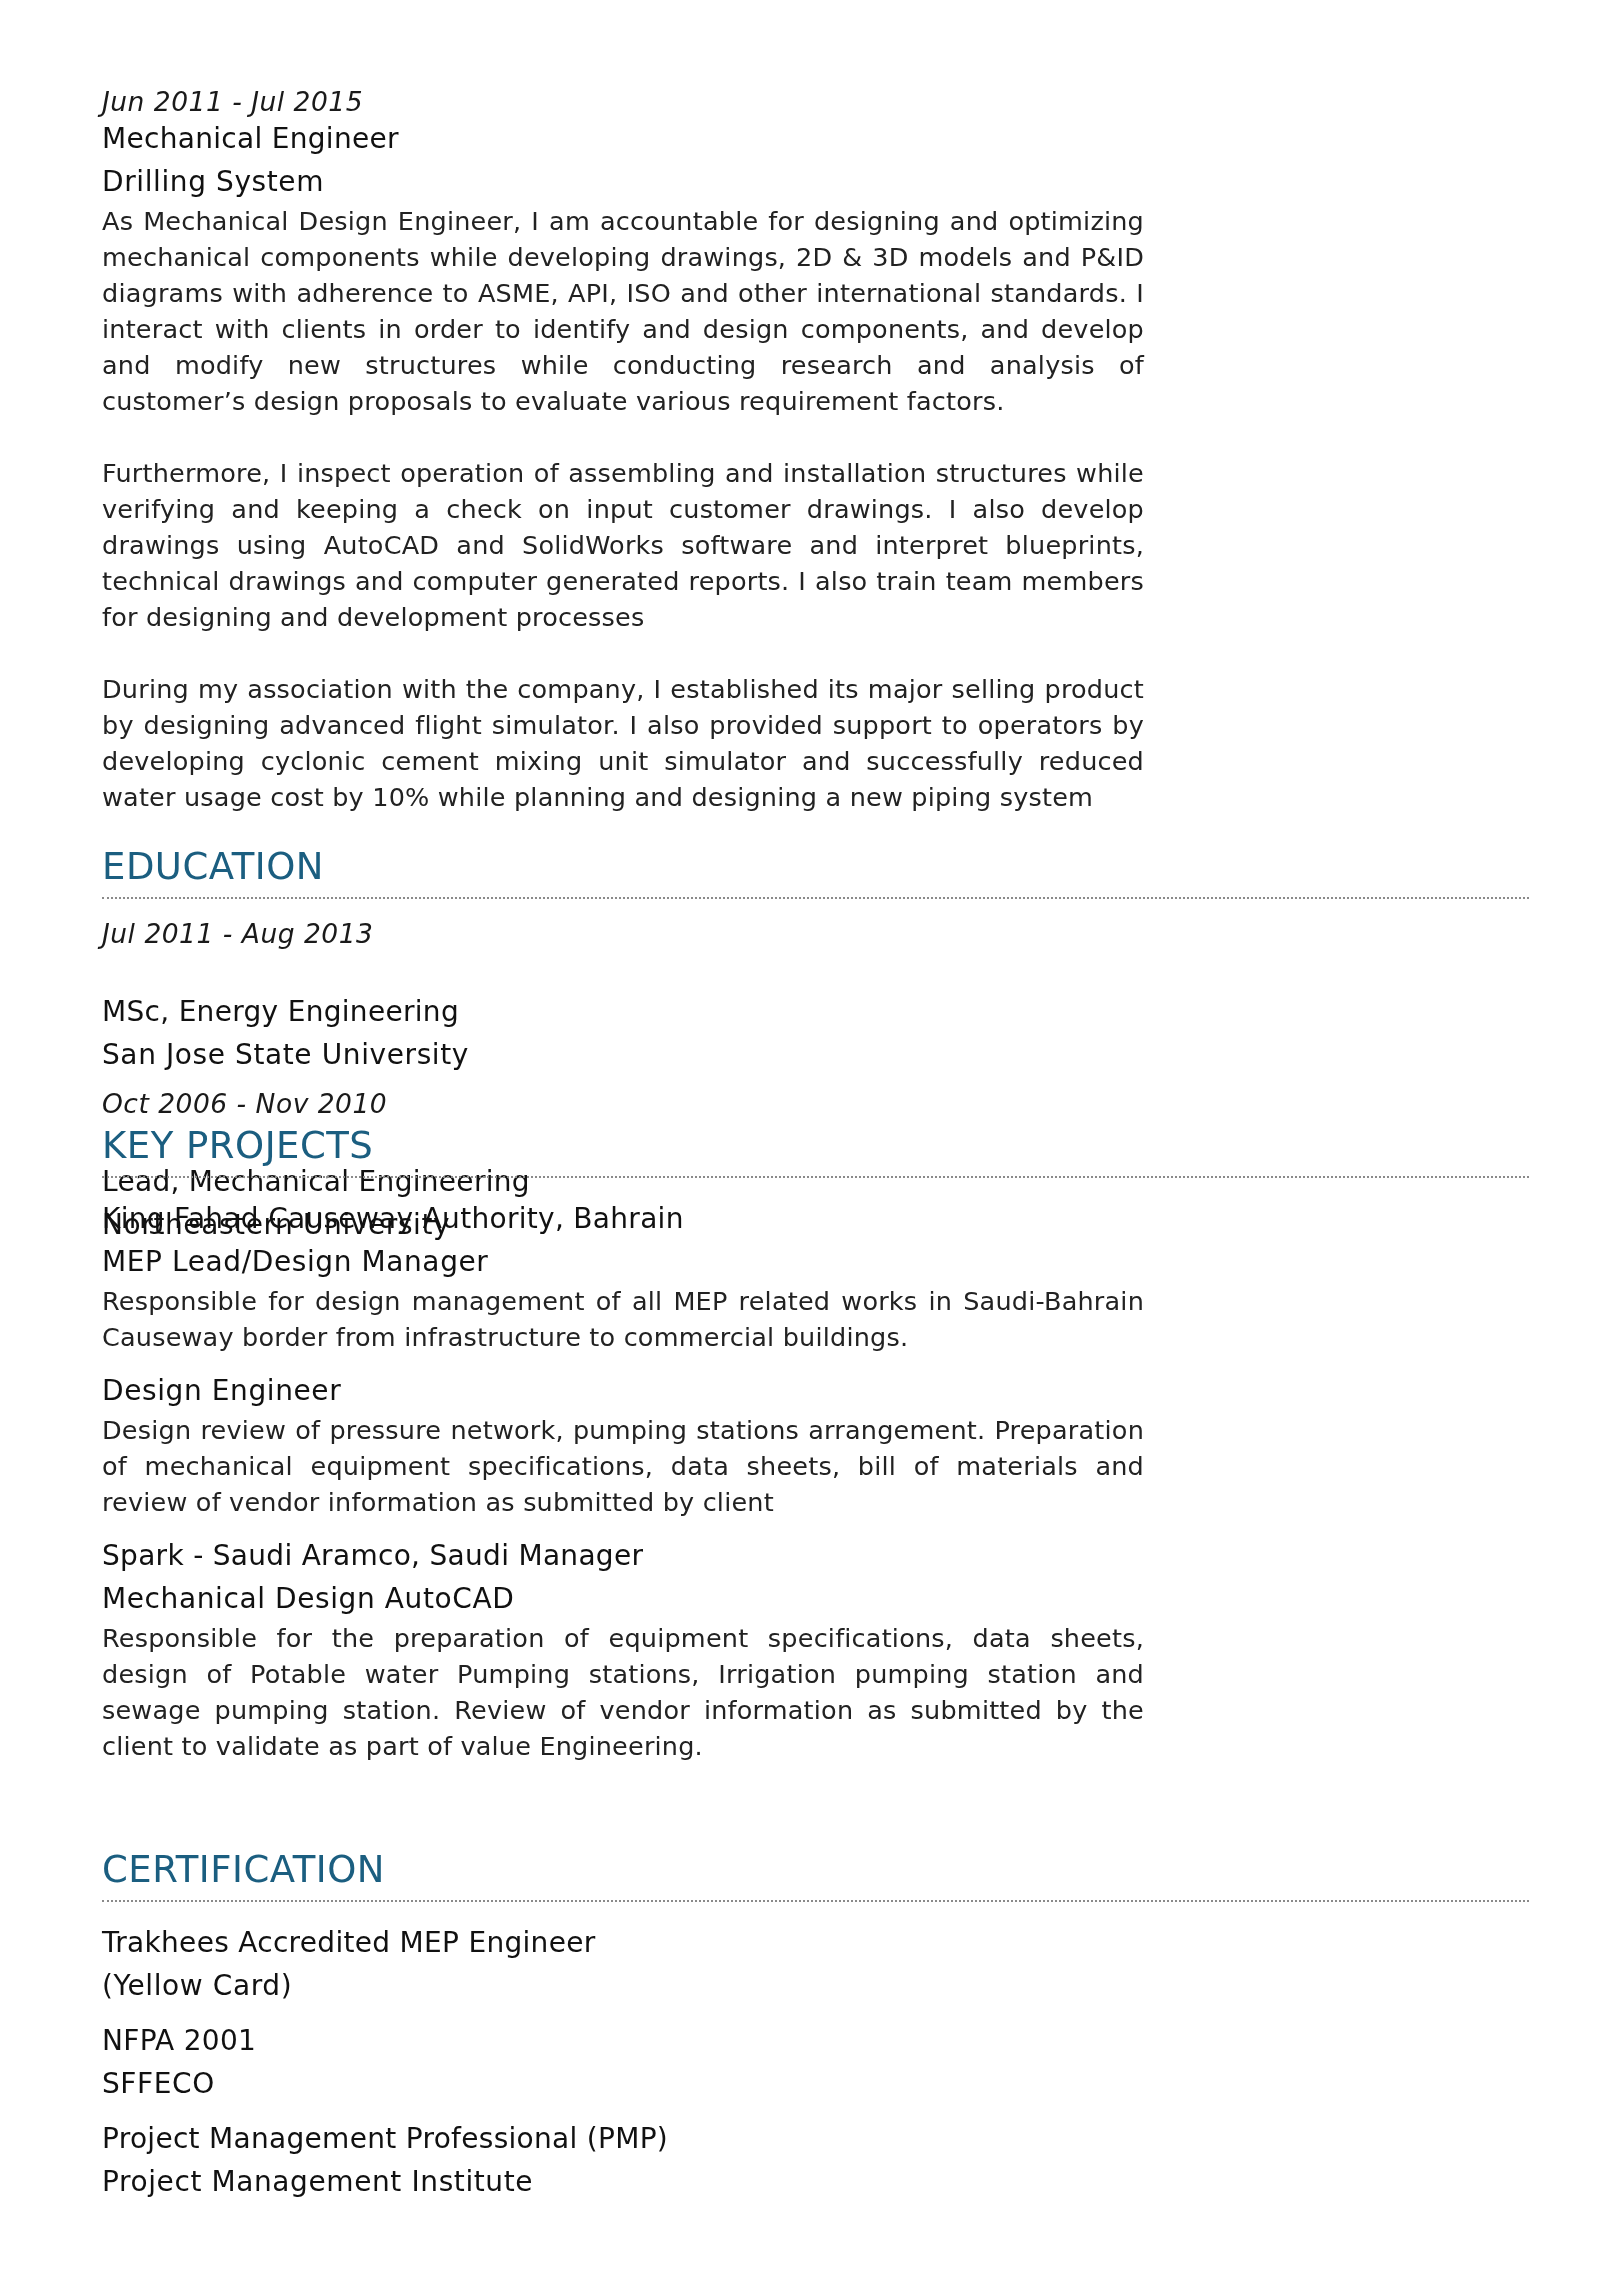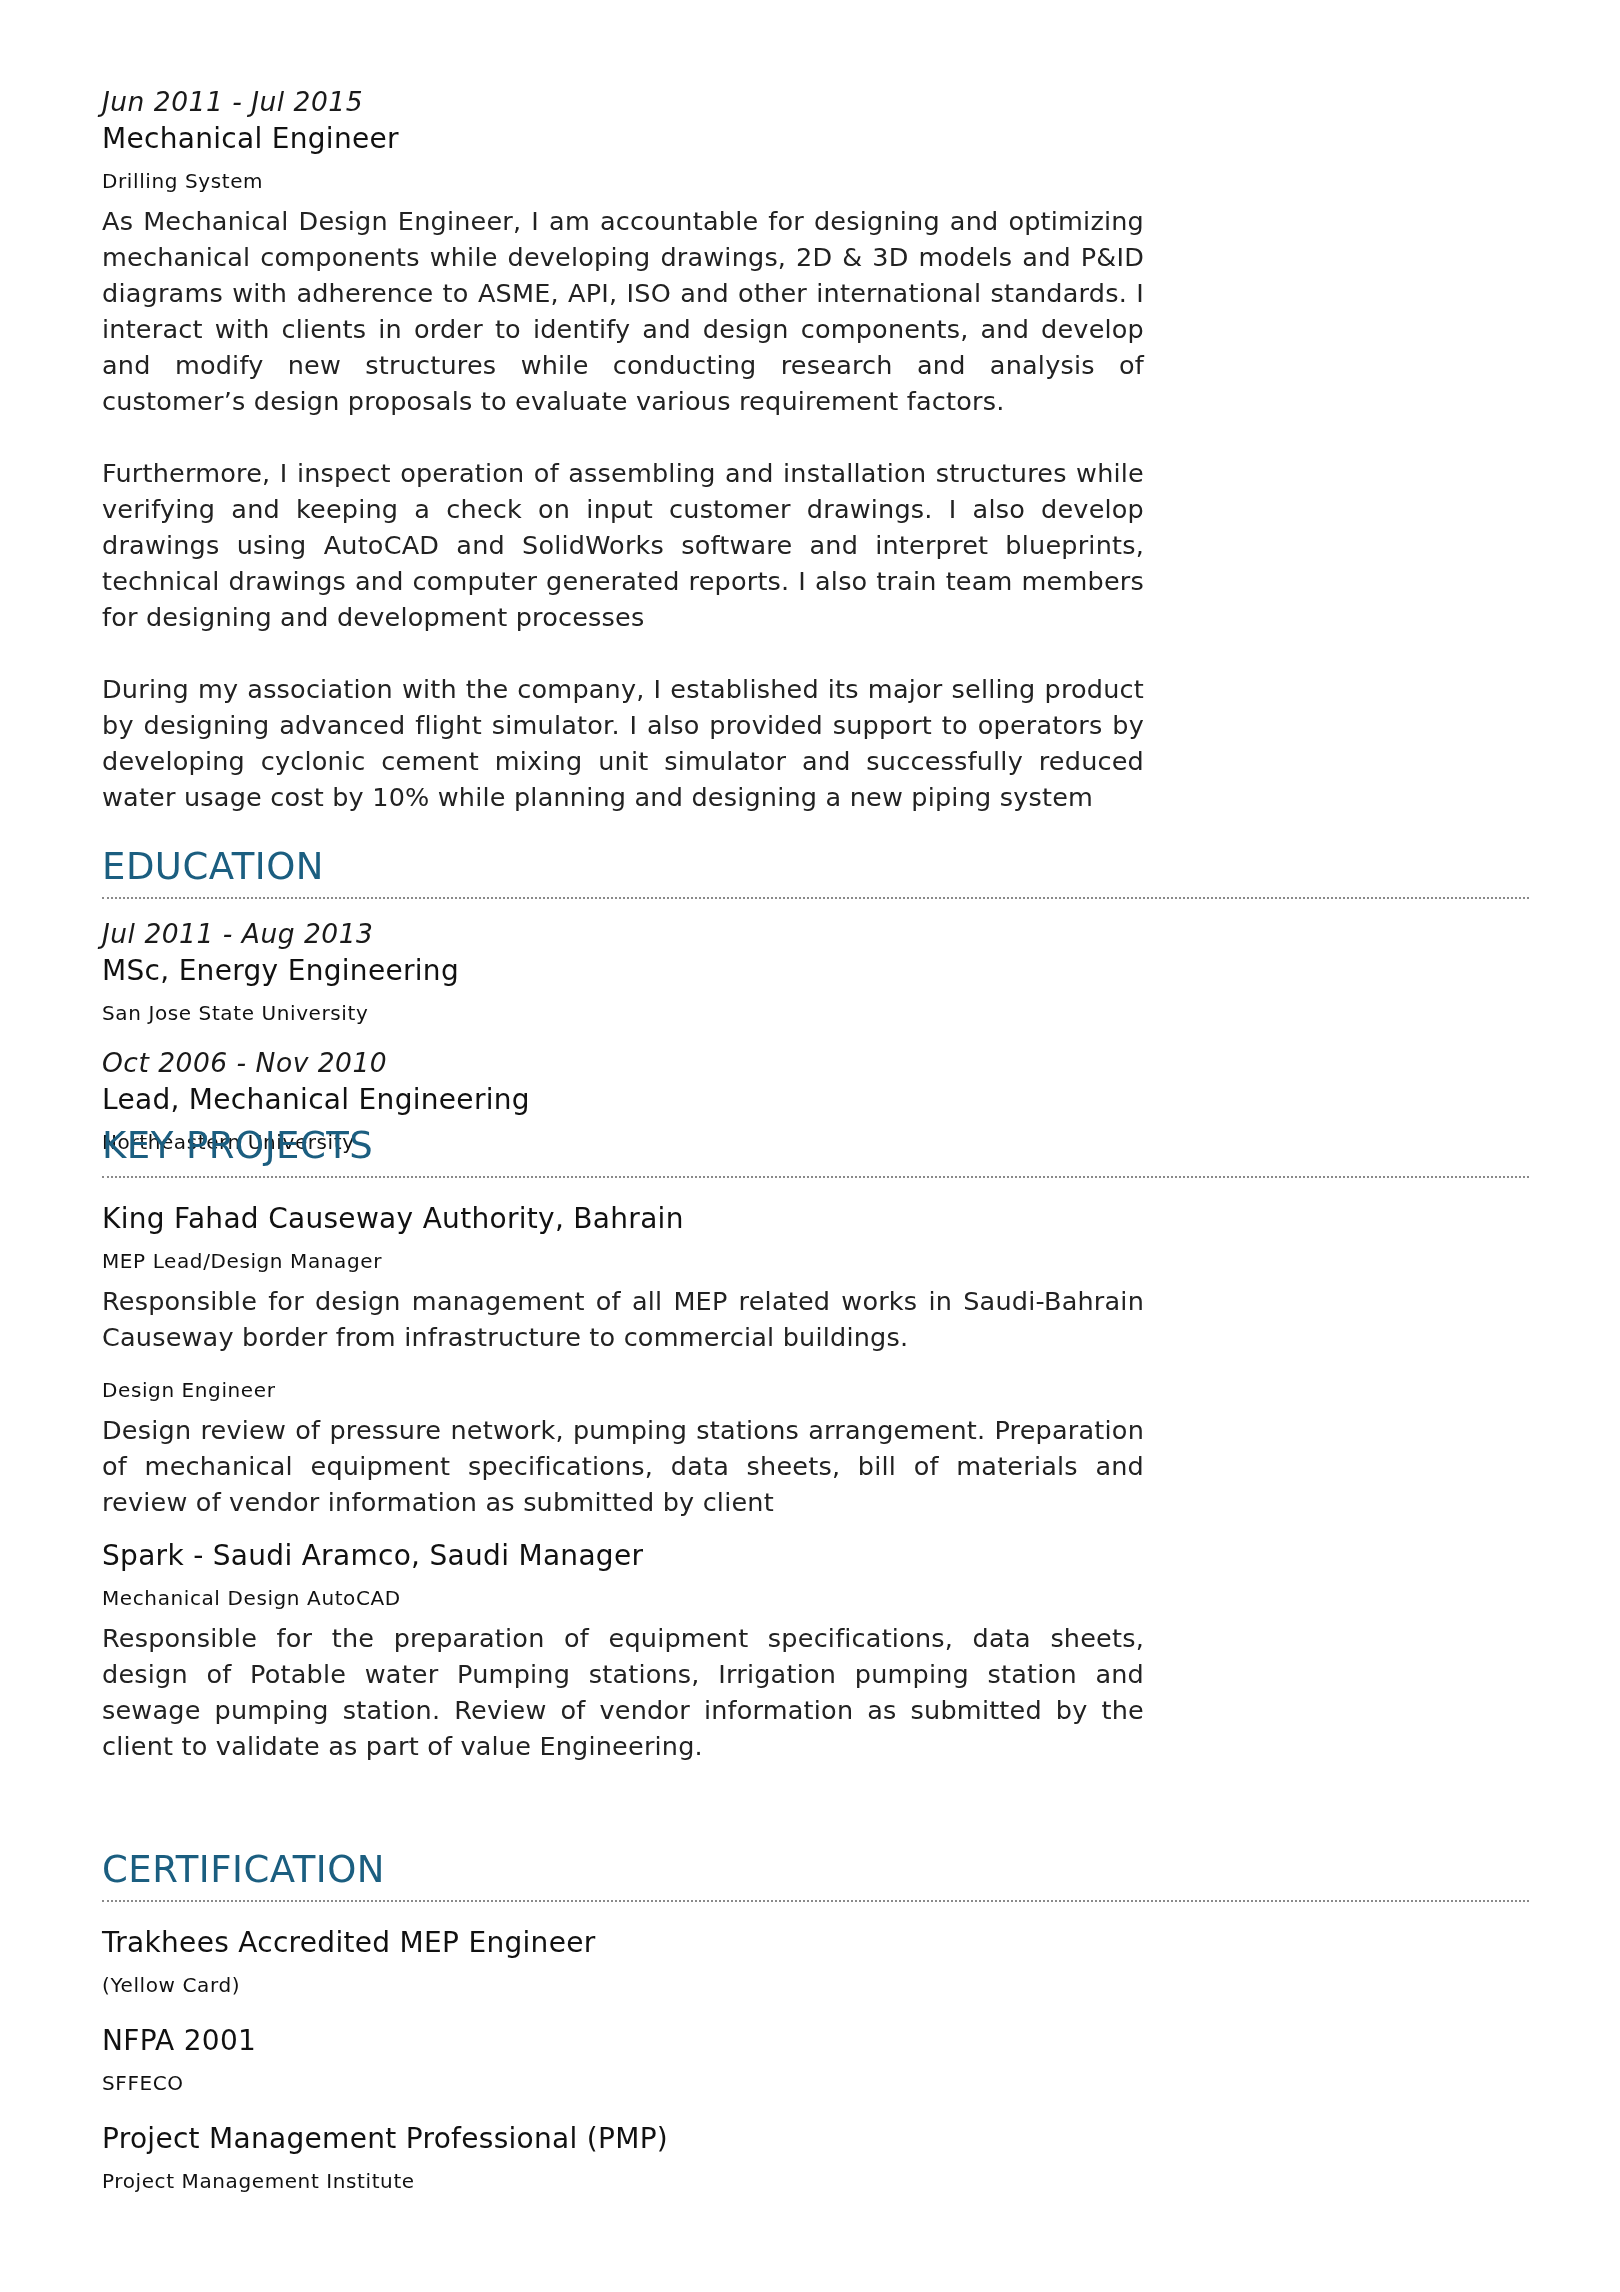--- a/index.html
+++ b/index.html
@@ -3,32 +3,32 @@
 <meta charset="utf-8">
 <style>
   html, body { margin: 0; padding: 0; background: #ffffff; }
   body { width: 1620px; height: 2293px; position: relative; overflow: hidden;
          font-family: "DejaVu Sans", sans-serif; color: #1a1a1a; }
   .page { position: absolute; left: 102px; top: 0; width: 1427px; }
   .row { display: flex; flex-direction: column; }
   .date { width: 385px; flex: none; font-style: italic; font-size: 26.5px; color: #1a1a1a; letter-spacing: 0.5px; }
   .content { flex: 1; width: 1042px; }
   .title { font-size: 28px; color: #111; letter-spacing: 0.3px; line-height: 43px; }
-  .sub { font-size: 20px; color: #111; letter-spacing: 0.6px; line-height: 43px; font-weight: 500; }
+  .sub { font-size: 28px; color: #111; letter-spacing: 0.6px; line-height: 43px; font-weight: 500; }
   .desc { font-size: 25.5px; color: #222; line-height: 36px; text-align: justify; letter-spacing: 0.2px; }
   .desc p { margin: 0; }
   .desc p + p { margin-top: 36px; }
   .section-head { font-size: 37px; color: #1b5e80; letter-spacing: 0.5px; line-height: 49px; }
   .rule { border-bottom: 2px dotted #8a8a8a; height: 0; margin-top: 5.9px; }
   .exp { position: absolute; top: 84px; left: 0; width: 100%; }
   .exp .date { padding-top: 2px; }
   .edu { position: absolute; top: 842px; left: 0; width: 100%; }
   .proj { position: absolute; top: 1121px; left: 0; width: 100%; }
   .cert { position: absolute; top: 1845px; left: 0; width: 100%; }
-  .edu-entry { margin-top: 19.6px; }
+  .edu-entry { margin-top: 19.6px; gap: 41px; }
   .edu-entry + .edu-entry { margin-top: 11.8px; }
   .proj-entry { margin-bottom: 13.7px; }
   .cert-entry { margin-bottom: 11.8px; }
   .cert-entry .sub { font-weight: 500; }
 </style>
 </head>
 <body>
 
 <div class="page">
 

